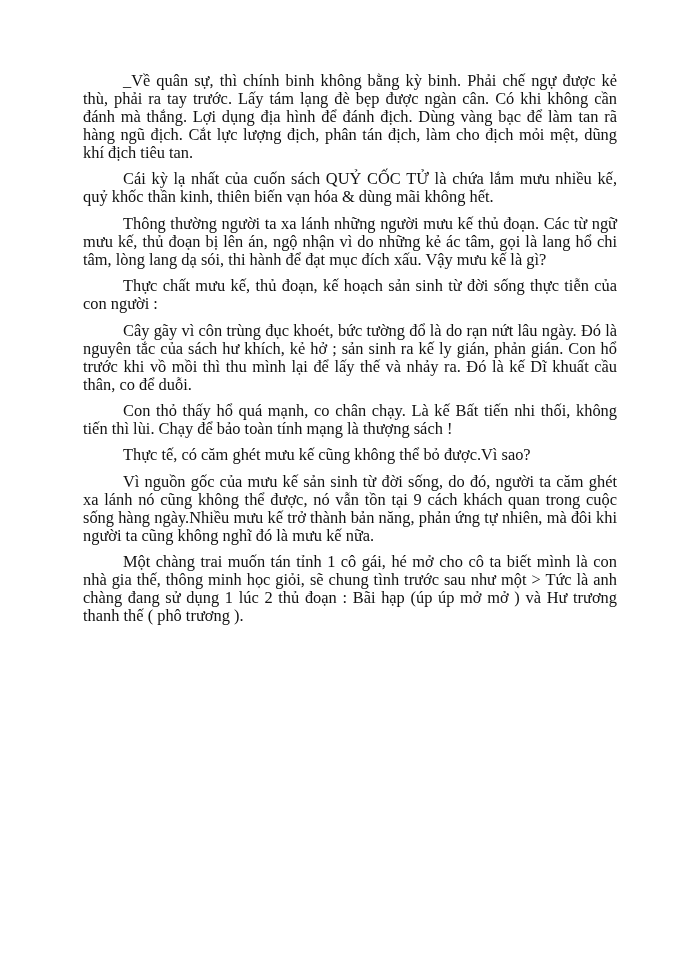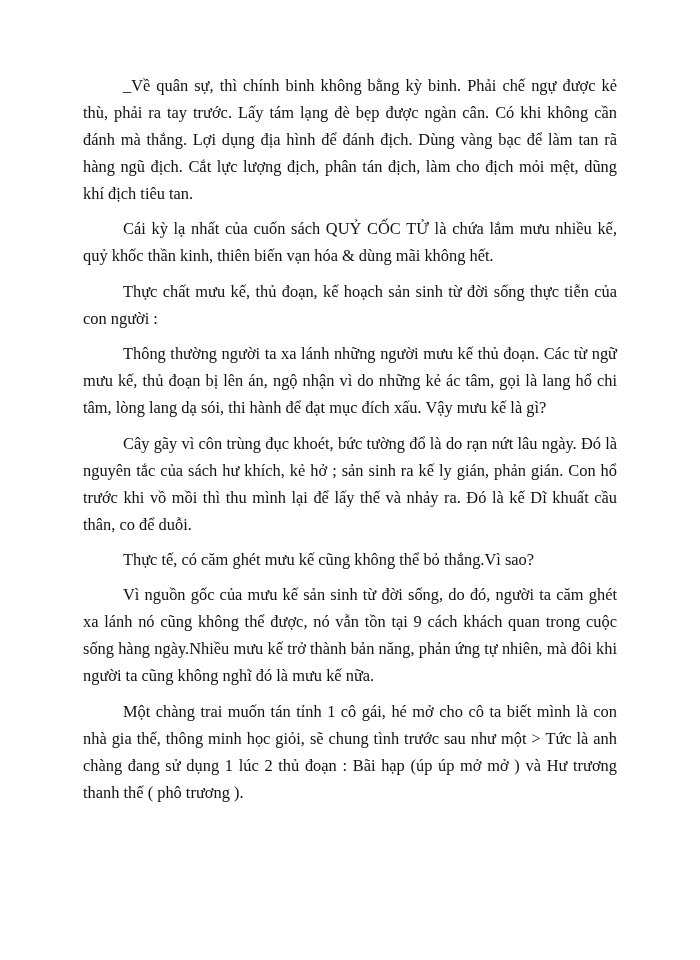--- a/index.html
+++ b/index.html
@@ -13,21 +13,21 @@
       overflow: hidden;
       position: relative;
     }
     .page {
       position: absolute;
       left: 83px;
       top: 72px;
       width: 534px;
       font-family: "Liberation Serif", "DejaVu Serif", serif;
       font-size: 16.4px;
-      line-height: 27px;
+      line-height: 18px;
       color: #111111;
       text-align: justify;
     }
     .para {
       margin: 0 0 8.4px 0;
       text-indent: 40px;
     }
     .heading {
       margin: 9px 0 9px 0;
       text-indent: 40px;
@@ -40,19 +40,20 @@
     }
   </style>
 </head>
 <body>
 
 <div class="page">
   <p class="para">_Về quân sự, thì chính binh không bằng kỳ binh. Phải chế ngự được kẻ thù, phải ra tay trước. Lấy tám lạng đè bẹp được ngàn cân. Có khi không cần đánh mà thắng. Lợi dụng địa hình để đánh địch. Dùng vàng bạc để làm tan rã hàng ngũ địch. Cắt lực lượng địch, phân tán địch, làm cho địch mỏi mệt, dũng khí địch tiêu tan.</p>
 
 
   <p class="para">Cái kỳ lạ nhất của cuốn sách QUỶ CỐC TỬ là chứa lắm mưu nhiều kế, quỷ khốc thần kinh, thiên biến vạn hóa &amp; dùng mãi không hết.</p>
+  <p class="para">Thông thường người ta xa lánh những người mưu kế thủ đoạn. Các từ ngữ mưu kế, thủ đoạn bị lên án, ngộ nhận vì do những kẻ ác tâm, gọi là lang hổ chi tâm, lòng lang dạ sói, thi hành để đạt mục đích xấu. Vậy mưu kế là gì?</p>
   <p class="para">Thực chất mưu kế, thủ đoạn, kế hoạch sản sinh từ đời sống thực tiễn của con người :</p>
-  <p class="para">Thông thường người ta xa lánh những người mưu kế thủ đoạn. Các từ ngữ mưu kế, thủ đoạn bị lên án, ngộ nhận vì do những kẻ ác tâm, gọi là lang hổ chi tâm, lòng lang dạ sói, thi hành để đạt mục đích xấu. Vậy mưu kế là gì?</p>
   <p class="para">Cây gãy vì côn trùng đục khoét, bức tường đổ là do rạn nứt lâu ngày. Đó là nguyên tắc của sách hư khích, kẻ hở ; sản sinh ra kế ly gián, phản gián. Con hổ trước khi vồ mồi thì thu mình lại để lấy thế và nhảy ra. Đó là kế Dĩ khuất cầu thân, co để duỗi.</p>
-  <p class="para">Thực tế, có căm ghét mưu kế cũng không thể bỏ thắng.Vì sao?</p>
+  <p class="para">Con thỏ thấy hổ quá mạnh, co chân chạy. Là kế Bất tiến nhi thối, không tiến thì lùi. Chạy để bảo toàn tính mạng là thượng sách !</p>
+  <p class="para">Thực tế, có căm ghét mưu kế cũng không thể bỏ được.Vì sao?</p>
   <p class="para">Vì nguồn gốc của mưu kế sản sinh từ đời sống, do đó, người ta căm ghét xa lánh nó cũng không thể được, nó vẫn tồn tại 9 cách khách quan trong cuộc sống hàng ngày.Nhiều mưu kế trở thành bản năng, phản ứng tự nhiên, mà đôi khi người ta cũng không nghĩ đó là mưu kế nữa.</p>
   <p class="para">Một chàng trai muốn tán tỉnh 1 cô gái, hé mở cho cô ta biết mình là con nhà gia thế, thông minh học giỏi, sẽ chung tình trước sau như một &gt; Tức là anh chàng đang sử dụng 1 lúc 2 thủ đoạn : Bãi hạp (úp úp mở mở ) và Hư trương thanh thế ( phô trương ).</p>
 </div>
 
 </body></html>

